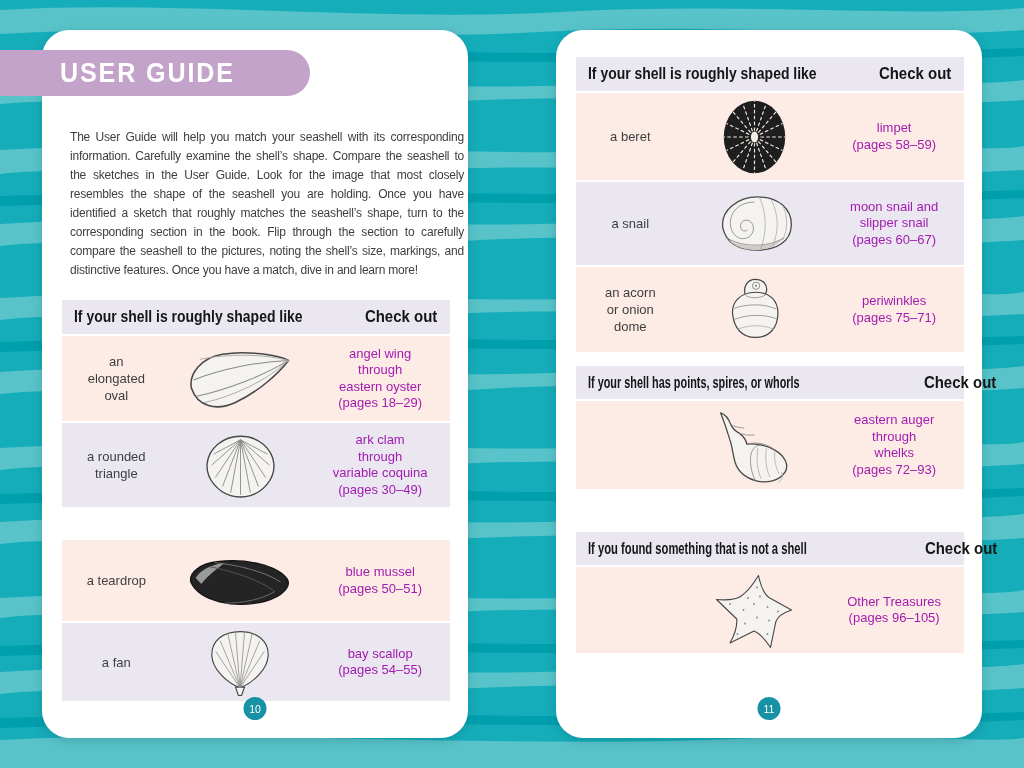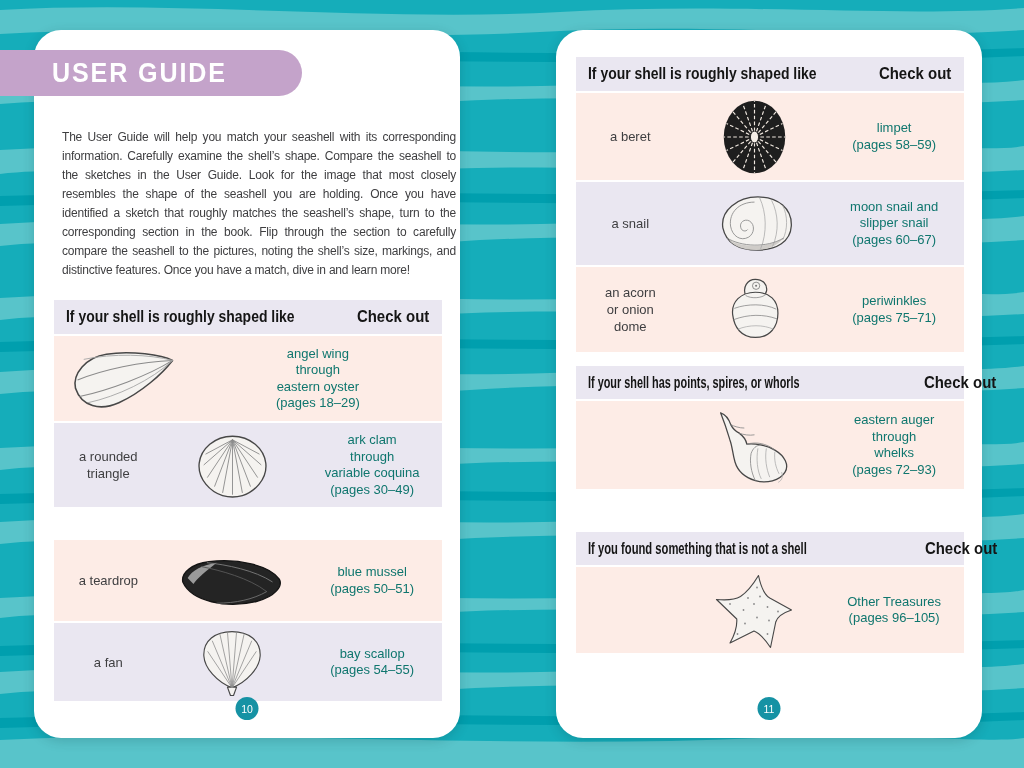--- a/index.html
+++ b/index.html
@@ -7,21 +7,21 @@
     width:1024px;height:768px;position:relative;overflow:hidden;
     font-family:"Liberation Sans","DejaVu Sans",sans-serif;
     background:#15adba;
   }
   .bg-waves{position:absolute;inset:0;width:1024px;height:768px;}
   .page{
     position:absolute;top:30px;width:426px;height:708px;
     background:#ffffff;border-radius:27px;
     box-shadow:0 3px 12px rgba(0,45,50,.18);
   }
-  .page-left{left:34px;}
+  .page-left{left:42px;}
   .page-right{left:556px;}
 
   
   .banner{
     position:absolute;left:-42px;top:20px;width:310px;height:46px;
     background:#c4a3ca;border-radius:0 23px 23px 0;
     display:flex;align-items:center;padding-left:60px;box-sizing:border-box;
   }
   .banner-text{
     color:#ffffff;font-weight:700;font-size:27px;letter-spacing:2px;
@@ -52,21 +52,21 @@
   .trow{display:flex;align-items:center;margin-top:2px;}
   .bg-pink{background:#fdece6;}
   .bg-lav{background:#eae7f1;}
   .cell-label{
     flex:0 0 28%;text-align:center;white-space:pre-line;
     font-size:13px;line-height:17px;color:#3e3e40;
   }
   .cell-icon{flex:0 0 36%;display:flex;justify-content:center;align-items:center;}
   .cell-check{
     flex:1;text-align:center;white-space:pre-line;
-    font-size:13px;line-height:16.5px;color:#0f766e;
+    font-size:13px;line-height:16.5px;color:#a21caf;
   }
 
   .pagenum{
     position:absolute;bottom:18px;left:50%;transform:translateX(-50%);
     width:23px;height:23px;border-radius:50%;background:#1692a4;
     color:#ffffff;font-size:10.5px;display:flex;align-items:center;justify-content:center;margin-top:40px;
   }
 
   .sketch{display:block;}
   .outline{fill:#f5f3f0;stroke:#474747;stroke-width:1.5;stroke-linejoin:round;}
@@ -109,20 +109,23 @@
 
   <p class="intro">The User Guide will help you match your seashell with its corresponding information. Carefully examine the shell’s shape. Compare the seashell to the sketches in the User Guide. Look for the image that most closely resembles the shape of the seashell you are holding. Once you have identified a sketch that roughly matches the seashell’s shape, turn to the corresponding section in the book. Flip through the section to carefully compare the seashell to the pictures, noting the shell’s size, markings, and distinctive features. Once you have a match, dive in and learn more!</p>
 
   <div class="stable" style="top:270px;">
     <div class="thead">
       <div class="th-shape"><span class="cond sx82">If your shell is roughly shaped like</span></div>
       <div class="th-check"><span class="chk">Check out</span></div>
     </div>
 
     <div class="trow bg-pink" style="height:85px;">
+      <div class="cell-label">an
+elongated
+oval</div>
       <div class="cell-icon">
         <svg class="sketch" width="116" height="64" viewBox="0 0 110 62">
           <path class="outline" d="M8 40 C5 26 18 10 38 7 C62 3 92 8 102 13 C92 26 72 44 50 54 C32 62 14 58 8 40 Z"></path>
           <path class="rib" d="M10 32 C34 22 72 14 102 13"></path>
           <path class="rib" d="M12 48 C40 42 78 28 102 13"></path>
           <path class="rib2" d="M20 54 C48 48 82 32 102 13"></path>
           <path class="rib2" d="M16 12 C44 6 80 7 102 13"></path>
         </svg>
       </div>
       <div class="cell-check">angel wing

